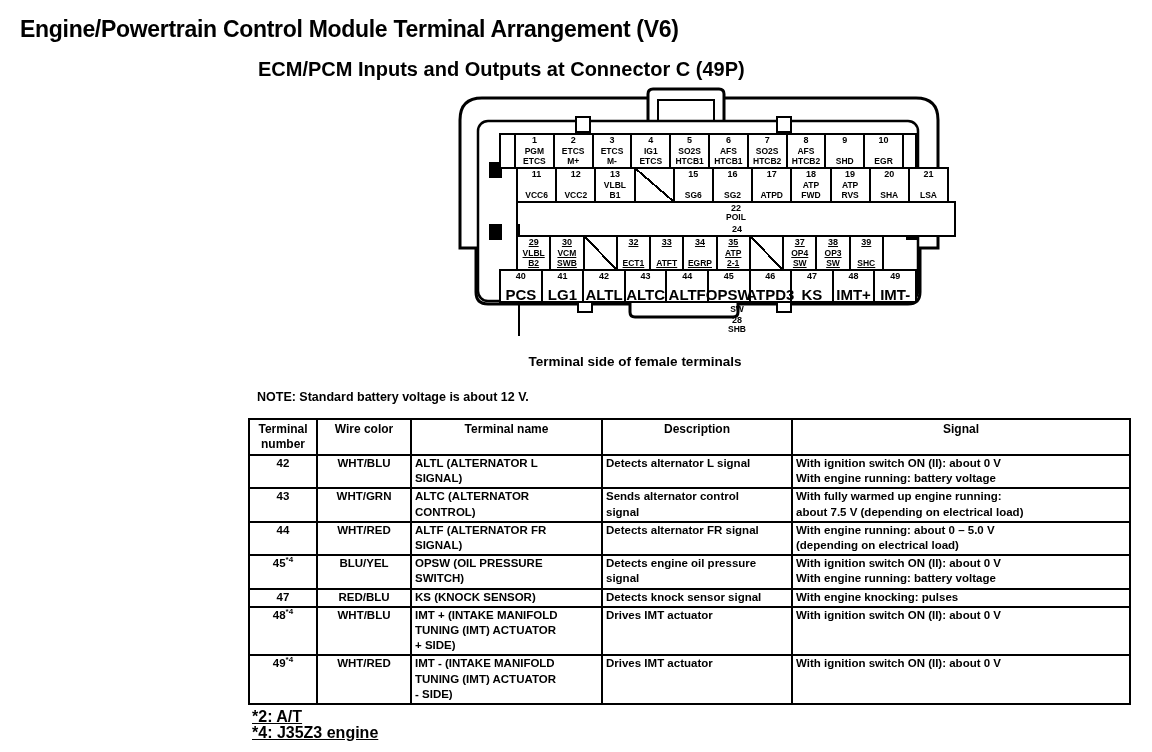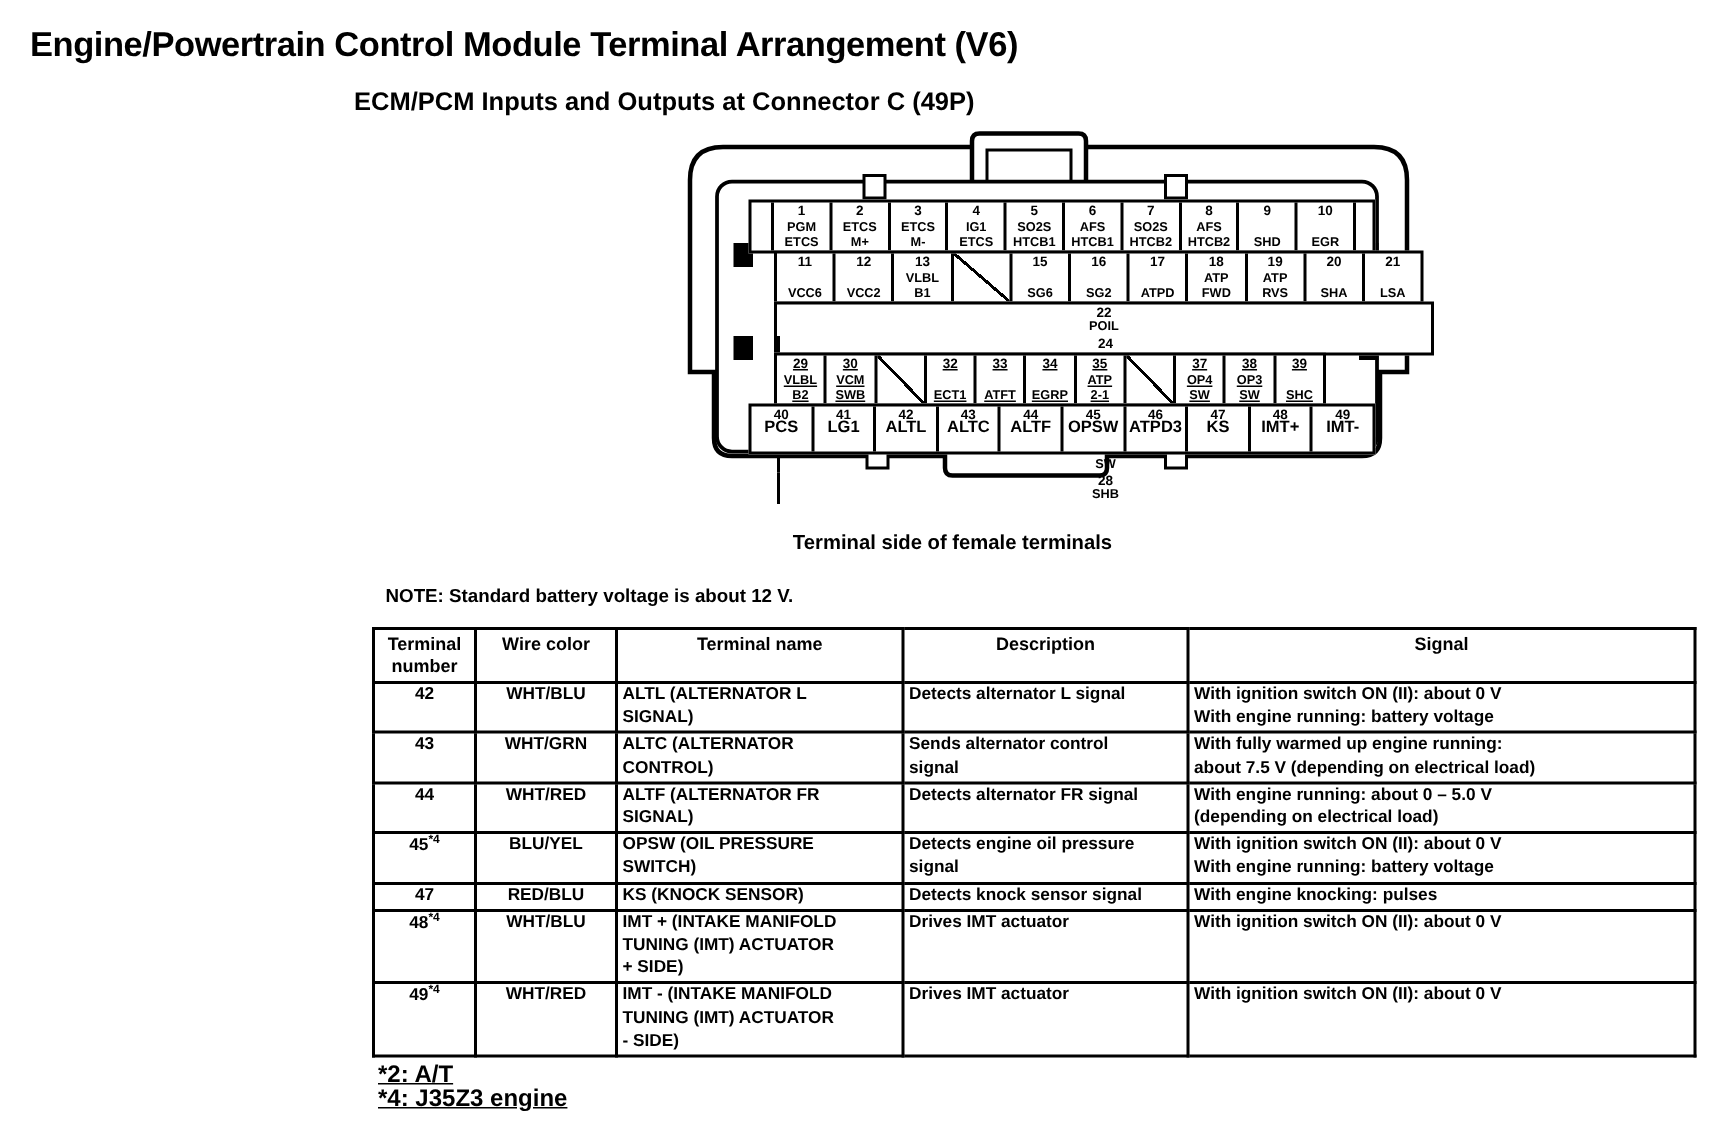--- a/index.html
+++ b/index.html
@@ -6,22 +6,22 @@
   body{
     width:1152px;height:752px;background:#fff;color:#000;
     font-family:"Liberation Sans",sans-serif;font-weight:700;
     position:relative;overflow:hidden;
   }
   .page-title{
     position:absolute;left:8px;top:4px;margin:12px;
     font-size:23px;letter-spacing:-0.3px;white-space:nowrap;
   }
   .diagram-title{
-    position:absolute;left:236px;top:58px;margin:0;
-    font-size:17px;white-space:nowrap;
+    position:absolute;left:258px;top:58px;margin:0;
+    font-size:20px;white-space:nowrap;
   }
   
   .connector{position:absolute;left:452px;top:84px;width:492px;height:240px;}
   .connector svg{position:absolute;left:0;top:0;}
   .conn-row{
     position:absolute;display:flex;box-sizing:border-box;
     border:2px solid #000;background:#fff;
   }
   .conn-row-1{left:47px;top:49px;width:418px;height:36px;}
   .conn-row-2{left:64px;top:83px;width:433px;height:36px;}
@@ -31,21 +31,21 @@
   .conn-cell{
     flex:1 1 0;box-sizing:border-box;position:relative;
     display:flex;flex-direction:column;justify-content:space-between;align-items:center;
     min-width:0;
   }
   .conn-cell + .conn-cell{border-left:2px solid #000;}
   .conn-cell.edge{flex:0 0 13px;}
   .conn-cell.x{flex:2 2 0;}
   .pin-num{font-size:9px;line-height:9px;padding-top:1px;text-align:center;}
   .pin-label{font-size:8.5px;line-height:9.5px;padding-bottom:1px;text-align:center;white-space:pre-line;}
-  .conn-row-5 .pin-label{font-size:11px;padding-bottom:14px;}
+  .conn-row-5 .pin-label{font-size:15px;padding-bottom:2px;}
   .conn-cell.diag{
     background-image:linear-gradient(to top right,
       transparent calc(50% - 1px),#000 calc(50% - 1px),#000 calc(50% + 1px),transparent calc(50% + 1px));
   }
   .conn-cell.x{
     background-image:
       linear-gradient(to top right,
         transparent calc(50% - 1px),#000 calc(50% - 1px),#000 calc(50% + 1px),transparent calc(50% + 1px)),
       linear-gradient(to bottom right,
         transparent calc(50% - 1px),#000 calc(50% - 1px),#000 calc(50% + 1px),transparent calc(50% + 1px));

